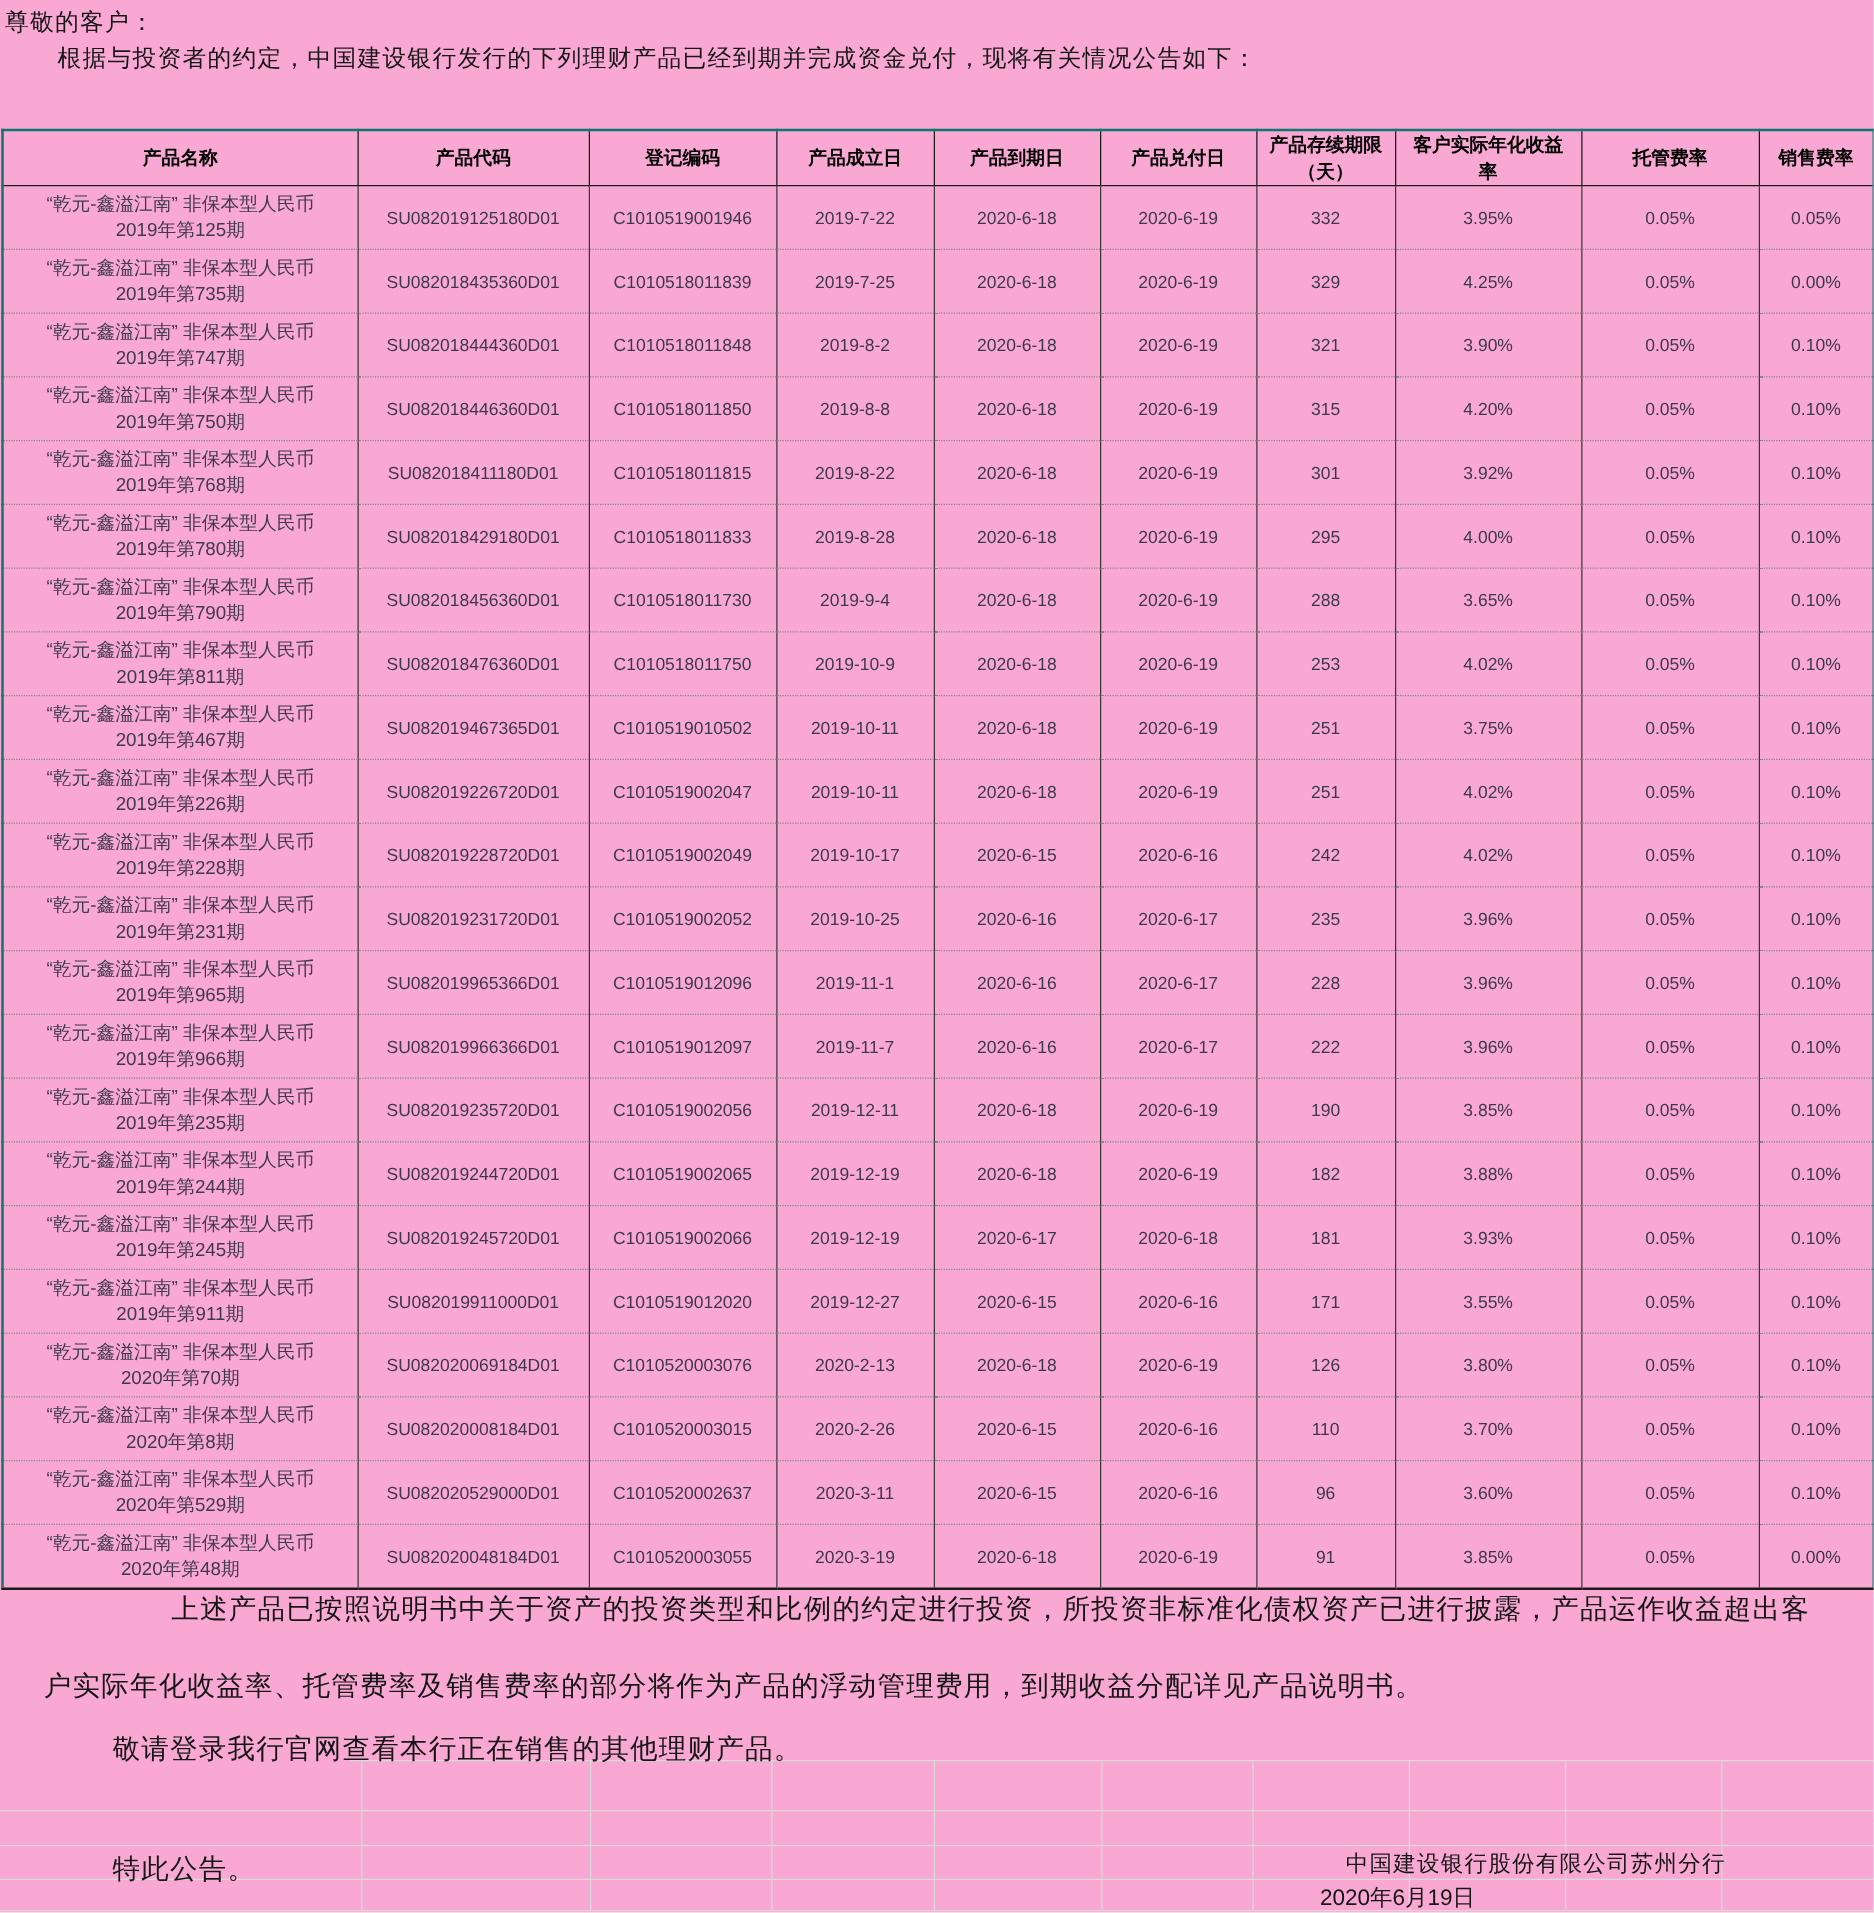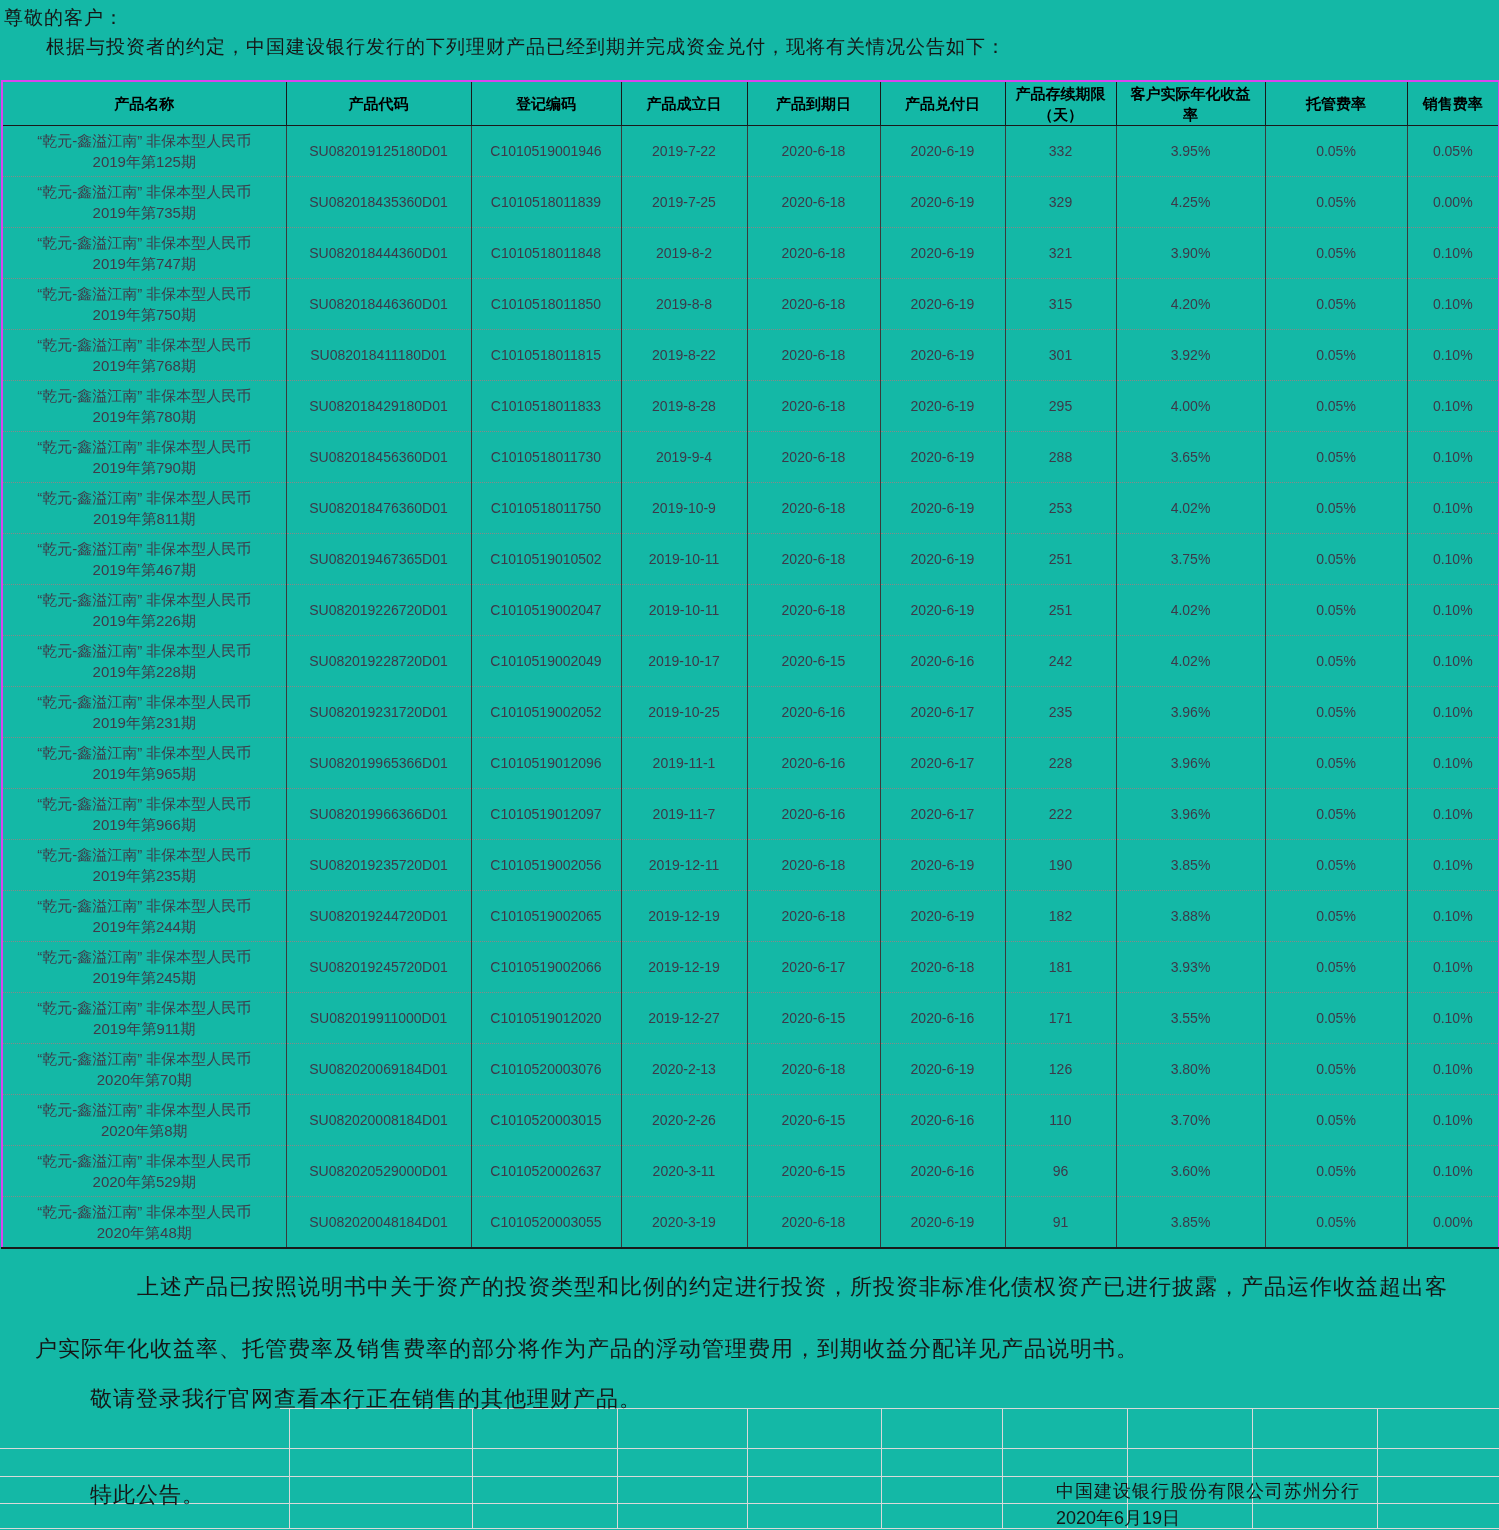--- a/index.html
+++ b/index.html
@@ -1,25 +1,25 @@
 <!DOCTYPE html>
 <html><head>
 <meta charset="utf-8">
 <style>
   html,body{margin:0;padding:0;background:#ffffff;}
   body{width:1499px;height:1530px;font-family:"Liberation Sans",sans-serif;}
-  .page{position:relative;width:1499px;height:1530px;overflow:hidden;background:#14b8a6;}
+  .page{position:relative;width:1499px;height:1530px;overflow:hidden;background:#f9a8d4;}
 
   .intro-salutation{position:absolute;top:5px;left:4px;font-size:19px;color:#161616;letter-spacing:1px;}
   .intro-body{position:absolute;top:34px;left:46px;font-size:19px;color:#161616;letter-spacing:1px;}
 
   table.product-table{
-    position:absolute;top:80px;left:1px;width:1497px;
+    position:absolute;top:103px;left:1px;width:1497px;
     border-collapse:collapse;table-layout:fixed;
-    border:2px solid #d946ef;
+    border:2px solid #0f766e;
   }
   .product-table th{
     height:43px;font-size:15px;font-weight:bold;color:#000000;
     text-align:center;vertical-align:middle;white-space:pre-line;line-height:21px;
     border:1px solid #1a1a1a;padding:0 2px;
   }
   .product-table td{
     height:46px;font-size:14px;color:#3d3949;
     text-align:center;vertical-align:middle;
     border-left:1px solid #3a3a3a;border-right:1px solid #3a3a3a;
@@ -29,21 +29,21 @@
   .product-table td.name{font-size:15px;padding:2px 20px;line-height:21px;color:#3f3b49;}
   .product-table tbody tr:last-child td{border-bottom:2px solid #1a1a1a;}
   .product-table tbody tr:first-child td{border-top:1px solid #1a1a1a;}
 
   .para{position:absolute;font-size:22px;color:#161616;letter-spacing:1px;white-space:nowrap;padding-left:33px;}
   .para1{top:1272px;left:0;width:1499px;text-indent:104px;}
   .para2{top:1334px;left:2px;}
   .para3{top:1384px;left:57px;}
   .para4{top:1480px;left:57px;}
 
-  .signature{position:absolute;top:1479px;left:1056px;width:345px;font-size:18px;color:#161616;letter-spacing:1px;}
+  .signature{position:absolute;top:1479px;left:1056px;width:345px;text-align:center;font-size:18px;color:#161616;letter-spacing:1px;}
   .docdate{position:absolute;top:1506px;left:1056px;width:292px;text-align:left;font-size:18px;color:#161616;}
 
   .gridline-h{position:absolute;height:0;border-top:1px solid #d9d9d9;}
   .gridline-v{position:absolute;width:0;border-left:1px solid #d9d9d9;}
 </style>
 </head>
 <body>
 
 <div class="page">
 

